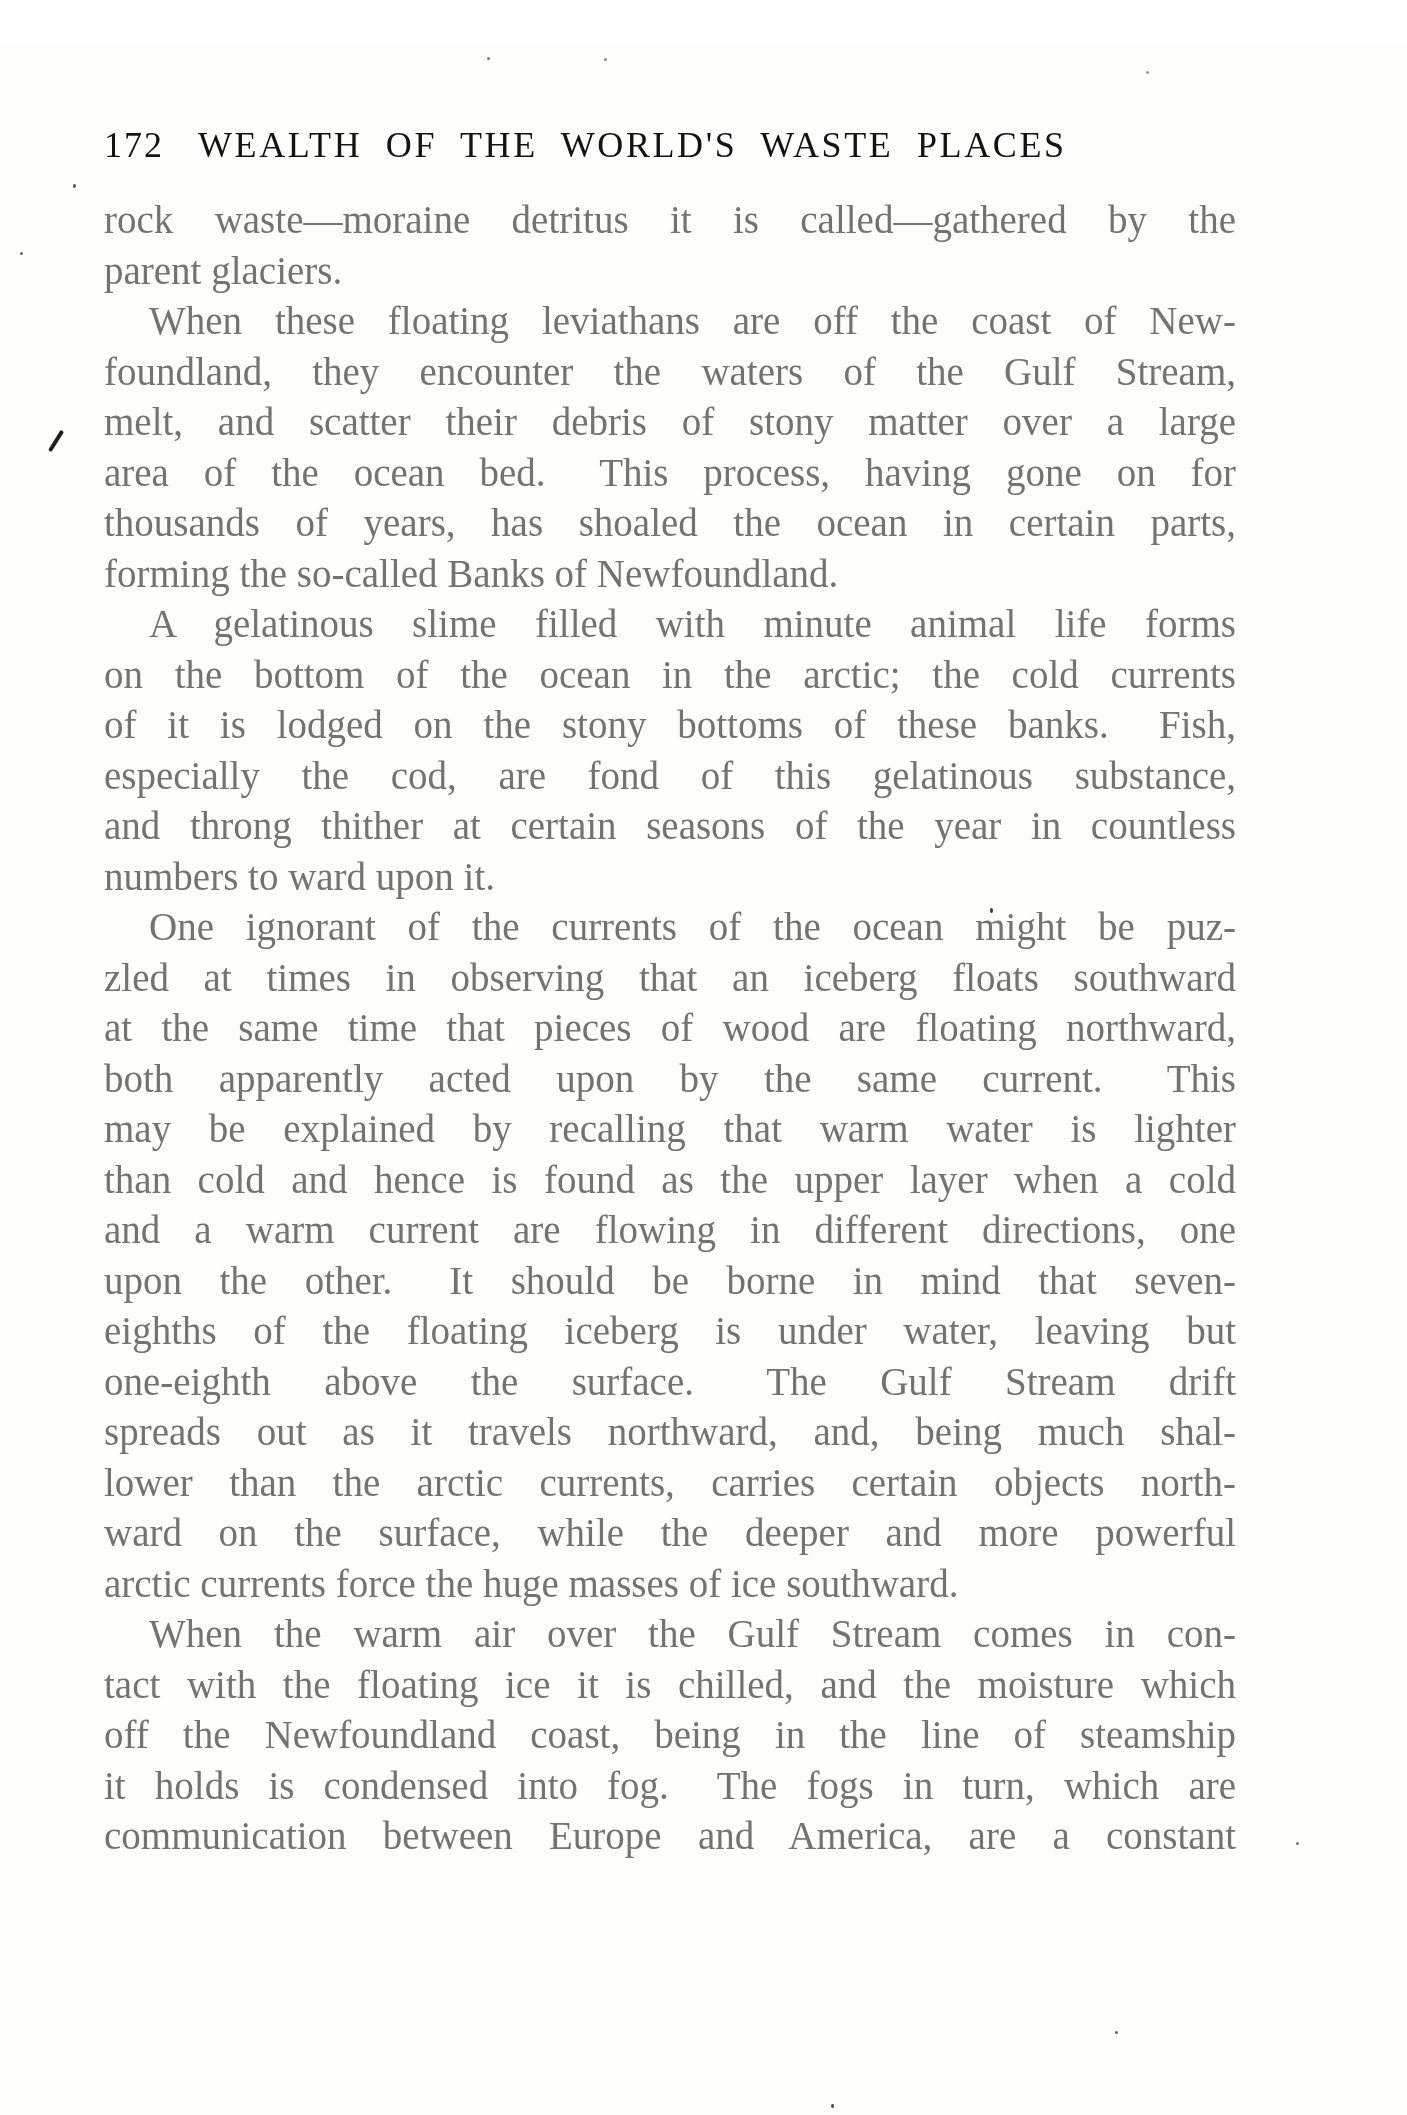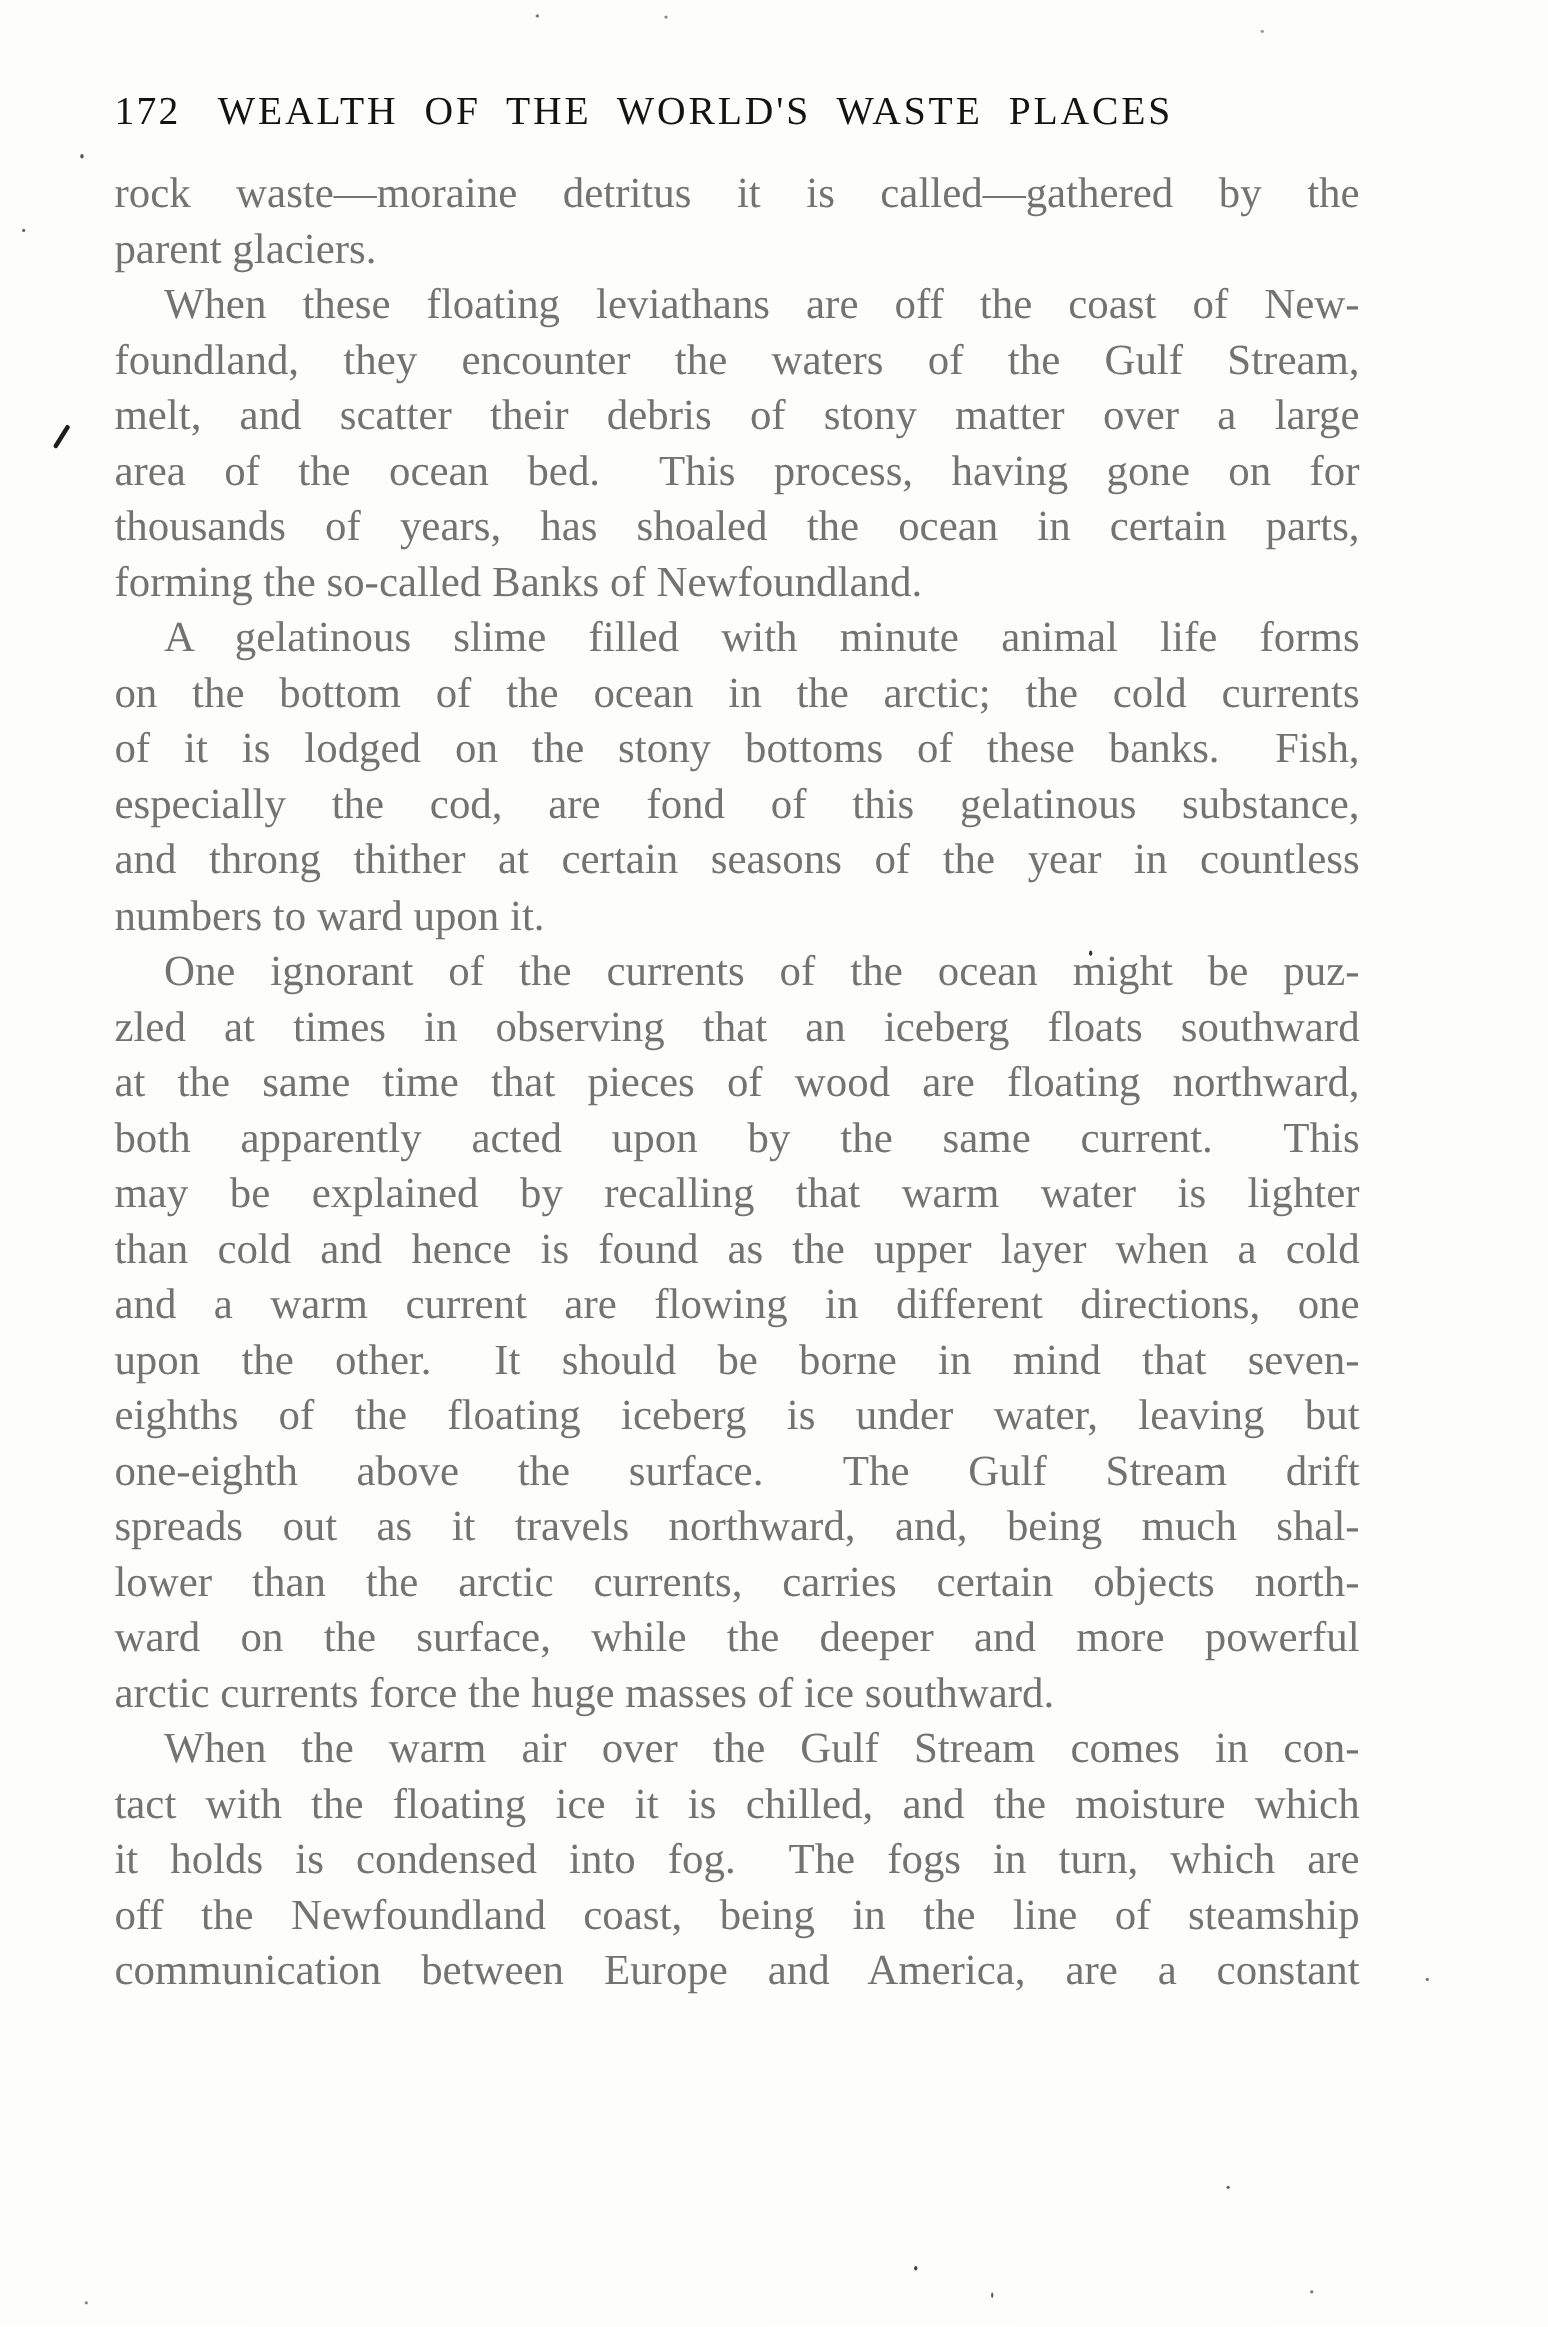--- a/index.html
+++ b/index.html
@@ -9,20 +9,21 @@
     background: #ffffff;
     position: relative;
     overflow: hidden;
     font-family: "Liberation Serif", "DejaVu Serif", serif;
   }
   .scan-page {
     position: absolute;
     inset: 0;
     background: #fdfdfc;
     color: #141414;
+    margin-top: 44px;
   }
   .running-header {
     position: absolute;
     left: 104px;
     top: 80px;
     font-size: 36px;
     color: #131313;
     white-space: nowrap;
     display: flex;
     align-items: baseline;
@@ -118,22 +119,22 @@
         <div class="line">eighths of the floating iceberg is under water, leaving but</div>
         <div class="line">one-eighth above the surface.  The Gulf Stream drift</div>
         <div class="line">spreads out as it travels northward, and, being much shal-</div>
         <div class="line">lower than the arctic currents, carries certain objects north-</div>
         <div class="line">ward on the surface, while the deeper and more powerful</div>
         <div class="line lastline">arctic currents force the huge masses of ice southward.</div>
       </div>
       <div class="para indent">
         <div class="line">When the warm air over the Gulf Stream comes in con-</div>
         <div class="line">tact with the floating ice it is chilled, and the moisture which</div>
+        <div class="line">off the Newfoundland coast, being in the line of steamship</div>
         <div class="line">it holds is condensed into fog.  The fogs in turn, which are</div>
-        <div class="line">off the Newfoundland coast, being in the line of steamship</div>
         <div class="line">communication between Europe and America, are a constant</div>
       </div>
     </div>
 
   <div class="margin-tick"></div>
   <div class="speck" style="left:487px; top:13px; width:3px; height:3px; background:#777;"></div>
   <div class="speck" style="left:604px; top:14px; width:3px; height:3px; background:#888;"></div>
   <div class="speck" style="left:1146px; top:27px; width:3px; height:3px; background:#999;"></div>
   <div class="speck" style="left:20px; top:208px; width:3px; height:3px; background:#666;"></div>
   <div class="speck" style="left:73px; top:140px; width:3px; height:4px; background:#555;"></div>

